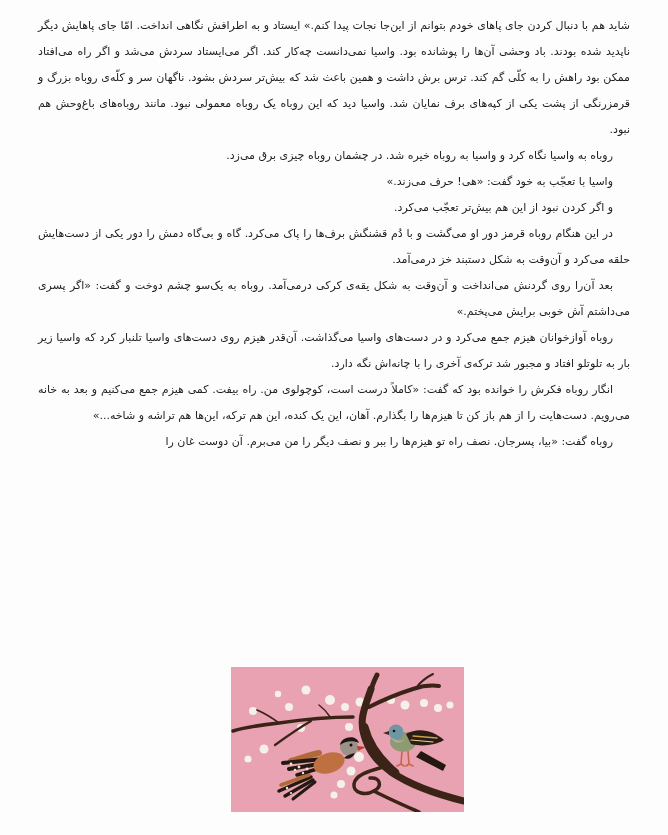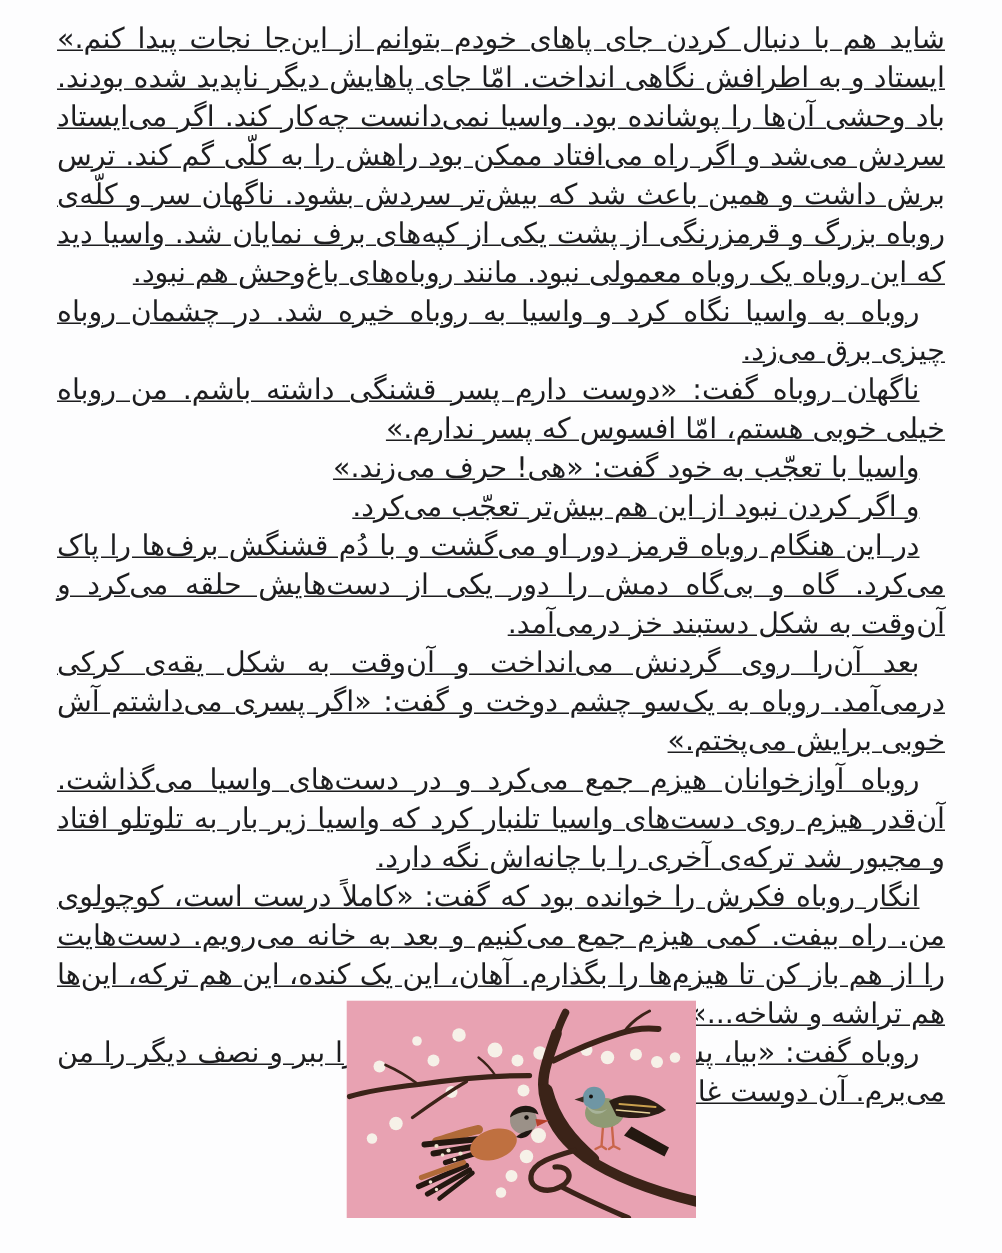--- a/index.html
+++ b/index.html
@@ -18,24 +18,23 @@
     background: #fdfdfe;
   }
   .text-block {
     position: absolute;
     top: 13px;
     right: 38px;
     width: 592px;
     direction: rtl;
     unicode-bidi: embed;
     text-align: justify;
-    font-size: 19px;
+    font-size: 11px;
     line-height: 26px;
     color: #1d1d1f;
-    text-decoration: underline;
   }
   .text-block p {
     margin: 0;
     padding: 0;
     text-indent: 0;
   }
   .text-block p.indented {
     text-indent: 17px; 
   }
   .illustration {
@@ -49,21 +48,20 @@
   .illustration svg { display: block; width: 100%; height: 100%; }
 </style>
 </head>
 <body>
 
 <main class="page">
 
   <section class="text-block">
     <p>شاید هم با دنبال کردن جای پاهای خودم بتوانم از این‌جا نجات پیدا کنم.» ایستاد و به اطرافش نگاهی انداخت. امّا جای پاهایش دیگر ناپدید شده بودند. باد وحشی آن‌ها را پوشانده بود. واسیا نمی‌دانست چه‌کار کند. اگر می‌ایستاد سردش می‌شد و اگر راه می‌افتاد ممکن بود راهش را به کلّی گم کند. ترس برش داشت و همین باعث شد که بیش‌تر سردش بشود. ناگهان سر و کلّه‌ی روباه بزرگ و قرمزرنگی از پشت یکی از کپه‌های برف نمایان شد. واسیا دید که این روباه یک روباه معمولی نبود. مانند روباه‌های باغ‌وحش هم نبود.</p>
     <p class="indented">روباه به واسیا نگاه کرد و واسیا به روباه خیره شد. در چشمان روباه چیزی برق می‌زد.</p>
-    <p class="indented">ناگهان روباه گفت: «دوست دارم پسر قشنگی داشته باشم. من روباه خیلی خوبی هستم، امّا افسوس که پسر ندارم.»</p>
     <p class="indented">واسیا با تعجّب به خود گفت: «هی! حرف می‌زند.»</p>
     <p class="indented">و اگر کردن نبود از این هم بیش‌تر تعجّب می‌کرد.</p>
     <p class="indented">در این هنگام روباه قرمز دور او می‌گشت و با دُم قشنگش برف‌ها را پاک می‌کرد. گاه و بی‌گاه دمش را دور یکی از دست‌هایش حلقه می‌کرد و آن‌وقت به شکل دستبند خز درمی‌آمد.</p>
     <p class="indented">بعد آن‌را روی گردنش می‌انداخت و آن‌وقت به شکل یقه‌ی کرکی درمی‌آمد. روباه به یک‌سو چشم دوخت و گفت: «اگر پسری می‌داشتم آش خوبی برایش می‌پختم.»</p>
     <p class="indented">روباه آوازخوانان هیزم جمع می‌کرد و در دست‌های واسیا می‌گذاشت. آن‌قدر هیزم روی دست‌های واسیا تلنبار کرد که واسیا زیر بار به تلوتلو افتاد و مجبور شد ترکه‌ی آخری را با چانه‌اش نگه دارد.</p>
     <p class="indented">انگار روباه فکرش را خوانده بود که گفت: «کاملاً درست است، کوچولوی من. راه بیفت. کمی هیزم جمع می‌کنیم و بعد به خانه می‌رویم. دست‌هایت را از هم باز کن تا هیزم‌ها را بگذارم. آهان، این یک کنده، این هم ترکه، این‌ها هم تراشه و شاخه...»</p>
     <p class="indented">روباه گفت: «بیا، پسرجان. نصف راه تو هیزم‌ها را ببر و نصف دیگر را من می‌برم. آن دوست غان را</p>
   </section>
 
   <figure class="illustration">

